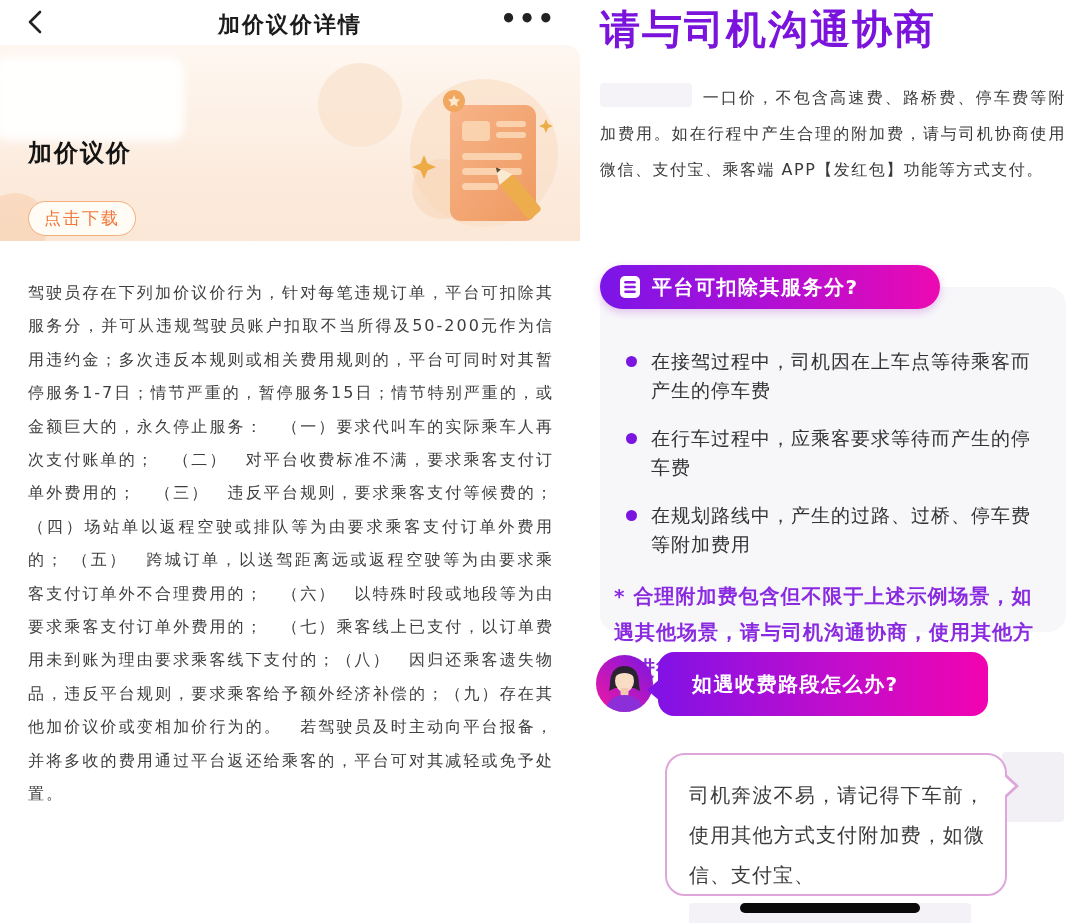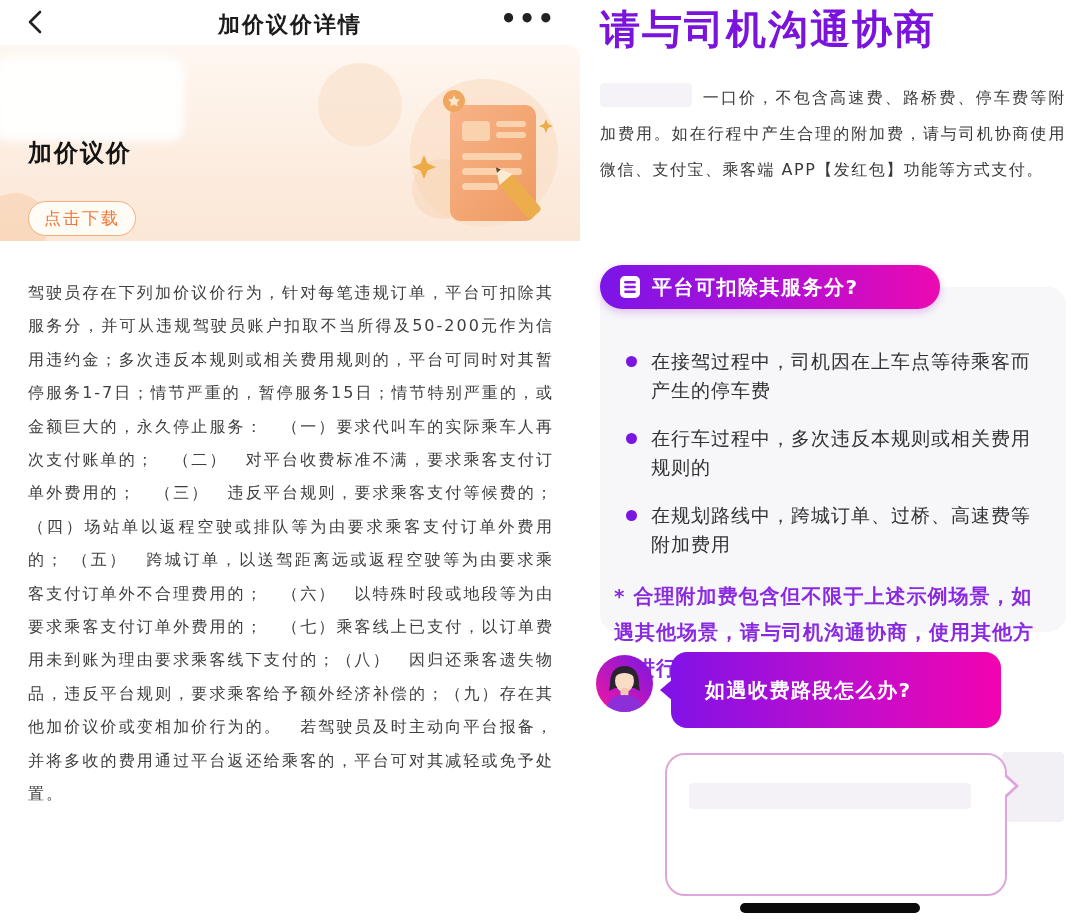--- a/index.html
+++ b/index.html
@@ -60,21 +60,21 @@
   .bullets li { display:flex; margin-bottom:19px; }
   .dot { flex:none; width:11px; height:11px; border-radius:50%; background:#7B16E2;
          margin:9px 14px 0 0; }
   .bullet-text { font-size:19px; line-height:29px; letter-spacing:1px; color:#333; }
 
   .note { margin-top:14px; margin-left:-2px; font-size:20px; font-weight:bold;
           line-height:36px; letter-spacing:1px; color:#8A2AE0; }
 
   .faq-row { position:absolute; left:-4px; top:652px; width:470px; height:78px; }
   .avatar { position:absolute; left:0; top:3px; width:57px; height:57px; }
-  .q-bubble { position:absolute; left:75px; top:0; width:330px; height:76px;
+  .q-bubble { position:absolute; left:62px; top:0; width:330px; height:64px;
               background:linear-gradient(90deg,#8212E6 0%,#C20DCC 55%,#F203B0 100%);
               border-radius:16px; display:flex; align-items:center; padding-left:34px; }
   .q-tail { position:absolute; left:-11px; top:27px; width:0; height:0;
             border-top:11px solid transparent; border-bottom:11px solid transparent;
             border-right:13px solid #8212E6; }
   .q-text { color:#fff; font-size:20px; font-weight:bold; letter-spacing:1.5px; }
 
   .blur-sq { position:absolute; left:402px; top:752px; width:62px; height:70px;
              background:#F2F0F4; border-radius:4px; }
   .a-bubble { position:absolute; left:65px; top:753px; width:342px; height:143px;
@@ -166,25 +166,25 @@
         <span class="pill-text">平台可扣除其服务分?</span>
       </div>
 
       <ul class="bullets">
         <li>
           <span class="dot"></span>
           <span class="bullet-text">在接驾过程中，司机因在上车点等待乘客而产生的停车费</span>
         </li>
         <li>
           <span class="dot"></span>
-          <span class="bullet-text">在行车过程中，多次违反本规则或相关费用规则的</span>
+          <span class="bullet-text">在行车过程中，应乘客要求等待而产生的停车费</span>
         </li>
         <li>
           <span class="dot"></span>
-          <span class="bullet-text">在规划路线中，跨城订单、过桥、高速费等附加费用</span>
+          <span class="bullet-text">在规划路线中，产生的过路、过桥、停车费等附加费用</span>
         </li>
       </ul>
 
       <p class="note">* 合理附加费包含但不限于上述示例场景，如遇其他场景，请与司机沟通协商，使用其他方式进行支付</p>
     </div>
 
     <div class="faq-row">
       <svg class="avatar" viewBox="0 0 57 57">
         <defs>
           <linearGradient id="avg" x1="0" y1="1" x2="1" y2="0">
@@ -208,18 +208,19 @@
         <span class="q-tail"></span>
         <span class="q-text">如遇收费路段怎么办?</span>
       </div>
     </div>
 
     <div class="blur-sq"></div>
 
     <div class="a-bubble">
       <span class="a-tail-border"></span>
       <span class="a-tail-fill"></span>
+      <p class="a-text">司机奔波不易，请记得下车前，使用其他方式支付附加费，如微信、支付宝、</p>
       <div class="redact-line"></div>
     </div>
 
     <div class="home-indicator"></div>
   </section>
 </div>
 
 </body></html>

